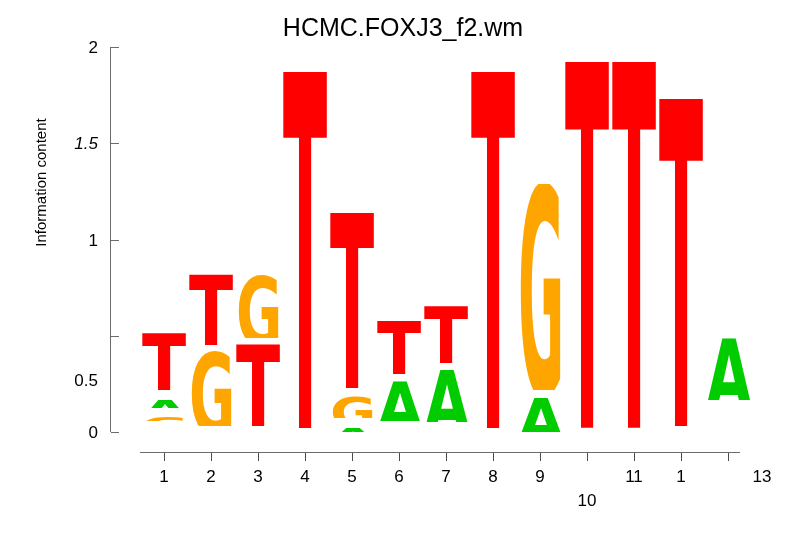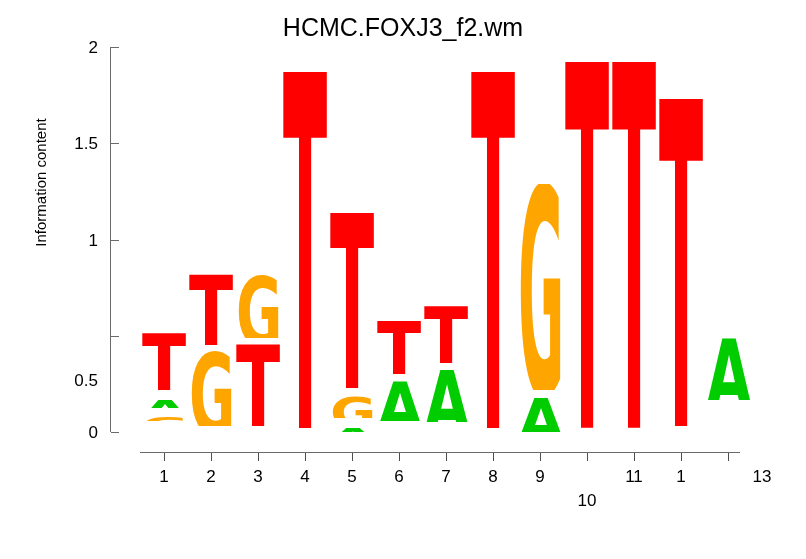--- a/index.html
+++ b/index.html
@@ -56,21 +56,21 @@
 
     <div id="yaxis-line"></div>
     <div id="yticks">
         <div class="ytick" style="top: 432px;"></div>
         <div class="ylabel" style="top: 424px; left: 62px; width: 36px;">0</div>
         <div class="ytick" style="top: 335.75px;"></div>
         <div class="ylabel" style="top: 327.75px; left: 62px; width: 36px; margin-top: 44px;">0.5</div>
         <div class="ytick" style="top: 239.5px;"></div>
         <div class="ylabel" style="top: 231.5px; left: 62px; width: 36px;">1</div>
         <div class="ytick" style="top: 143.25px;"></div>
-        <div class="ylabel" style="top: 135.25px; left: 62px; width: 36px;">1.5</div>
+        <div class="ylabel" style="top: 135.25px; left: 62px; width: 36px; font-style: italic;">1.5</div>
         <div class="ytick" style="top: 47px;"></div>
         <div class="ylabel" style="top: 39px; left: 62px; width: 36px;">2</div>
       </div>
     <div id="ylabel-title">Information content</div>
 
     <div id="xaxis-line"></div>
     <div id="xticks">
         <div class="xtick" style="left: 164px;"></div>
         <div class="xlabel" style="left: 164px;">1</div>
         <div class="xtick" style="left: 211px;"></div>

